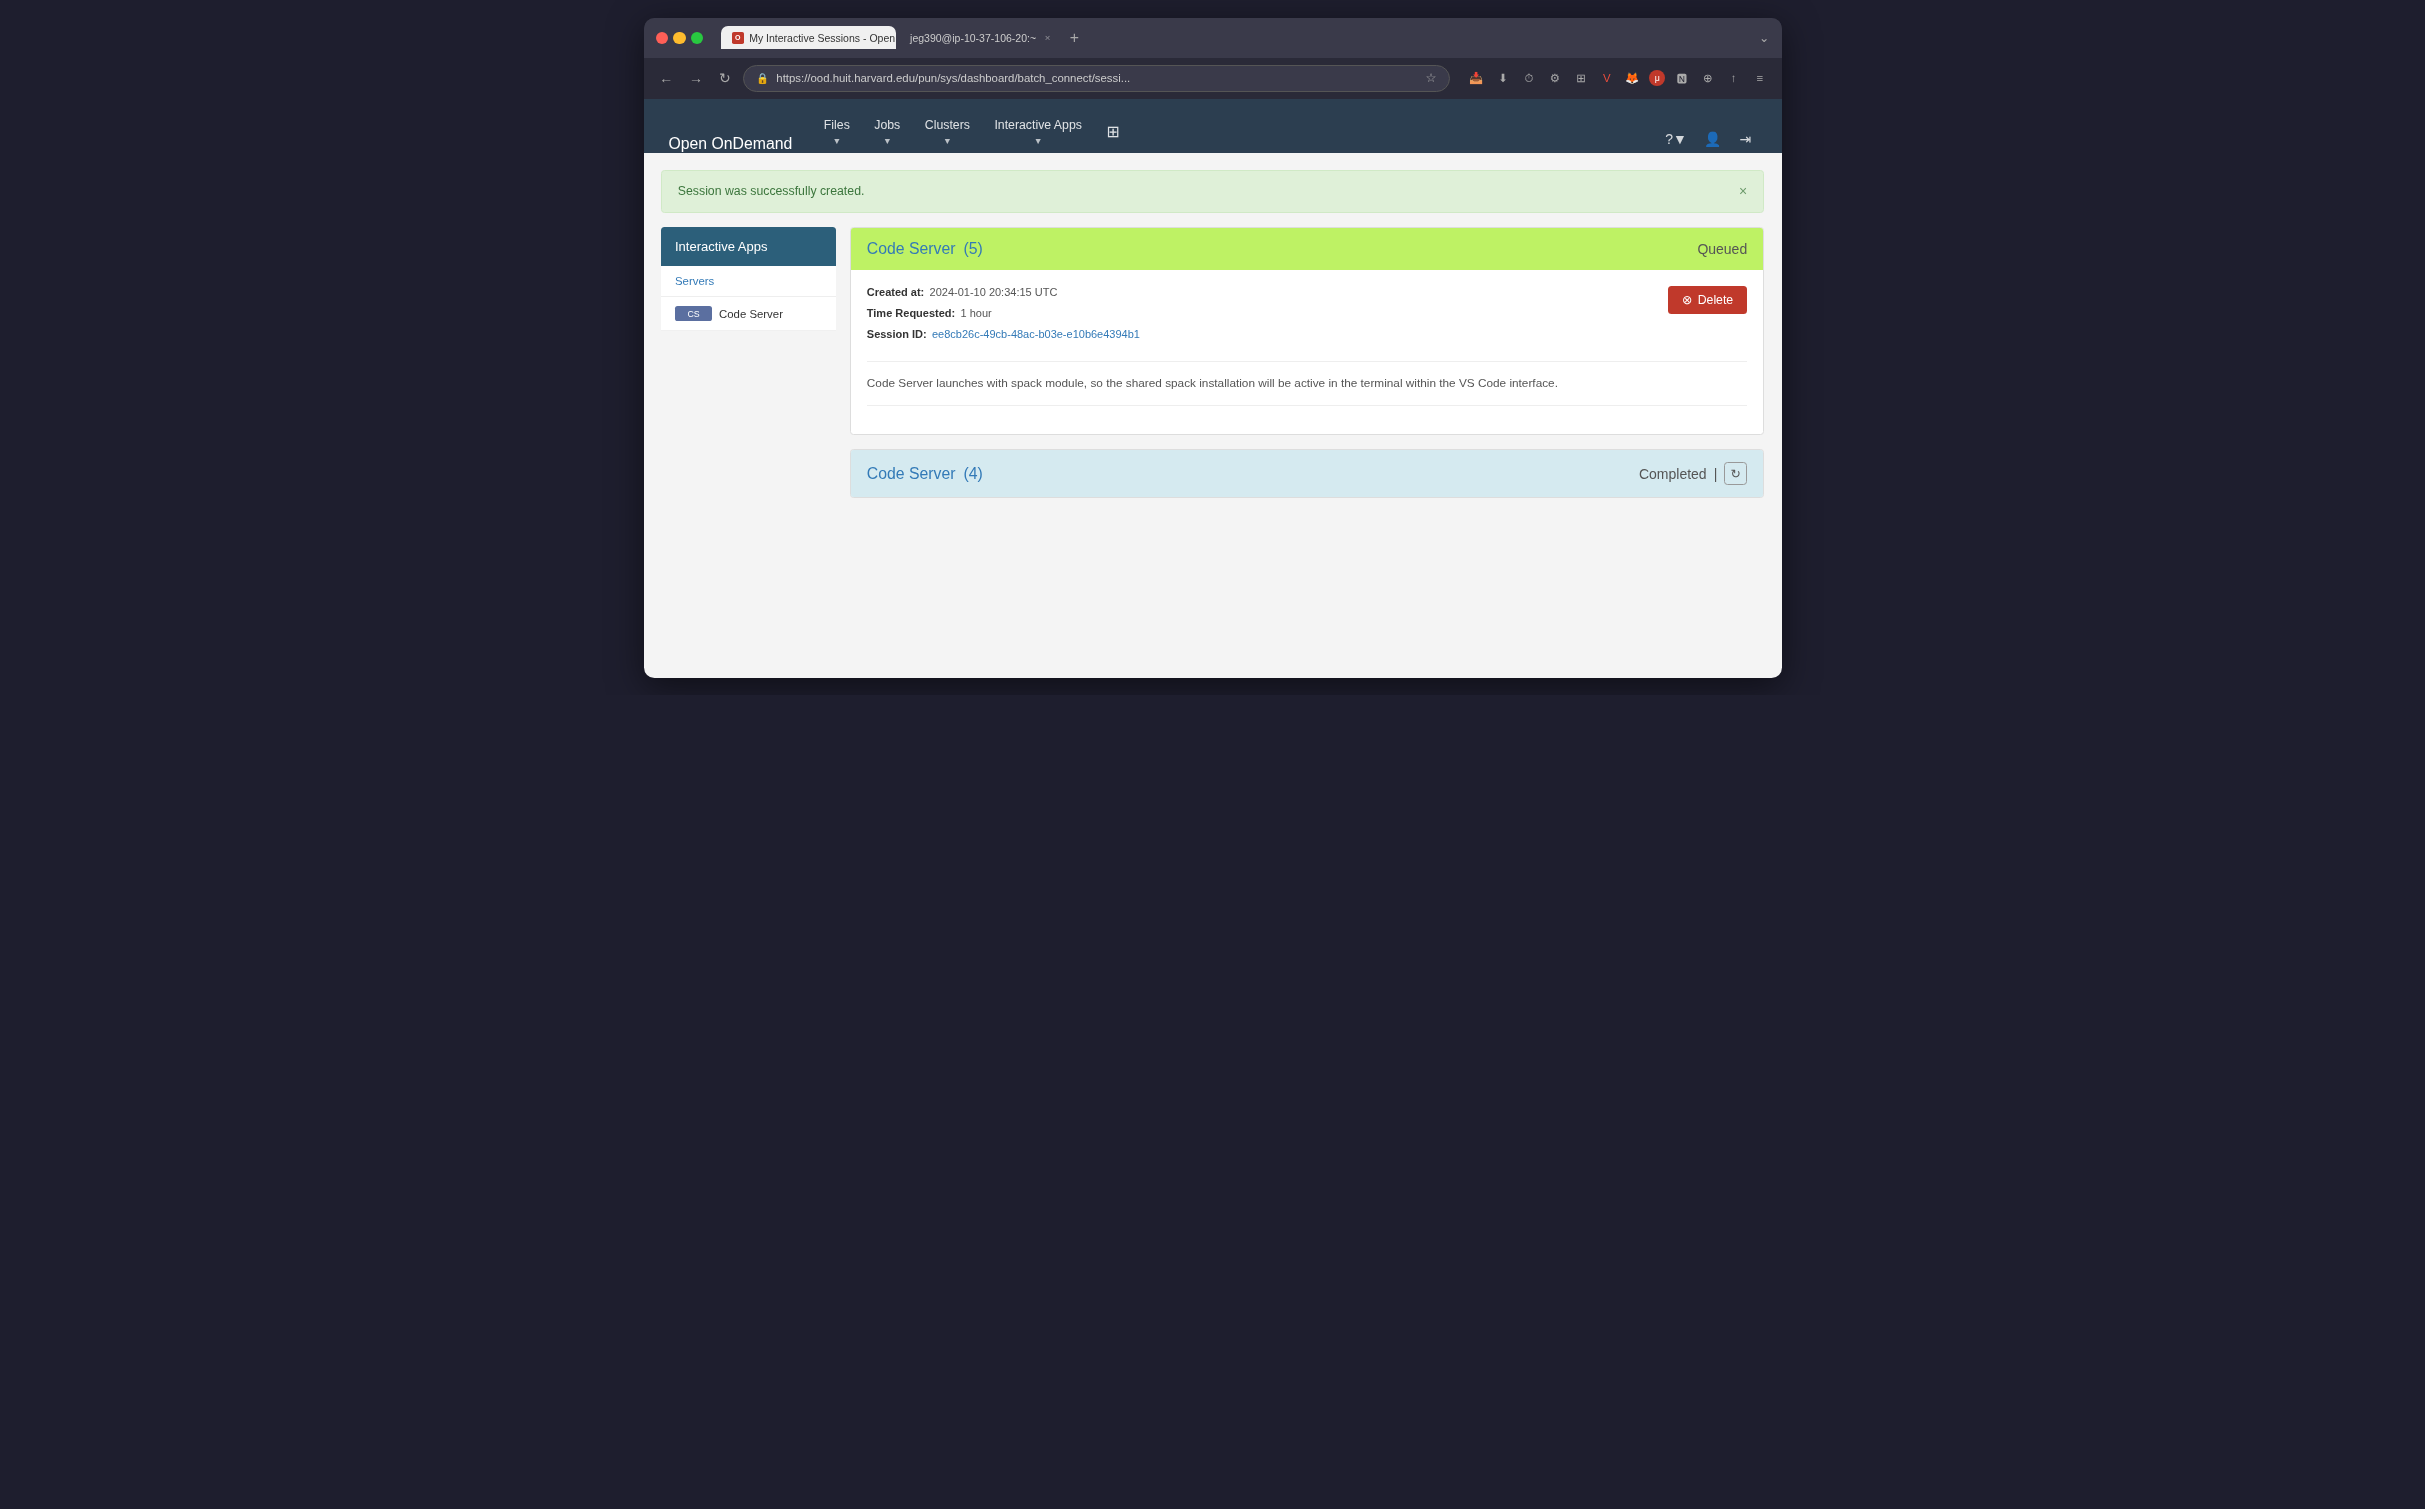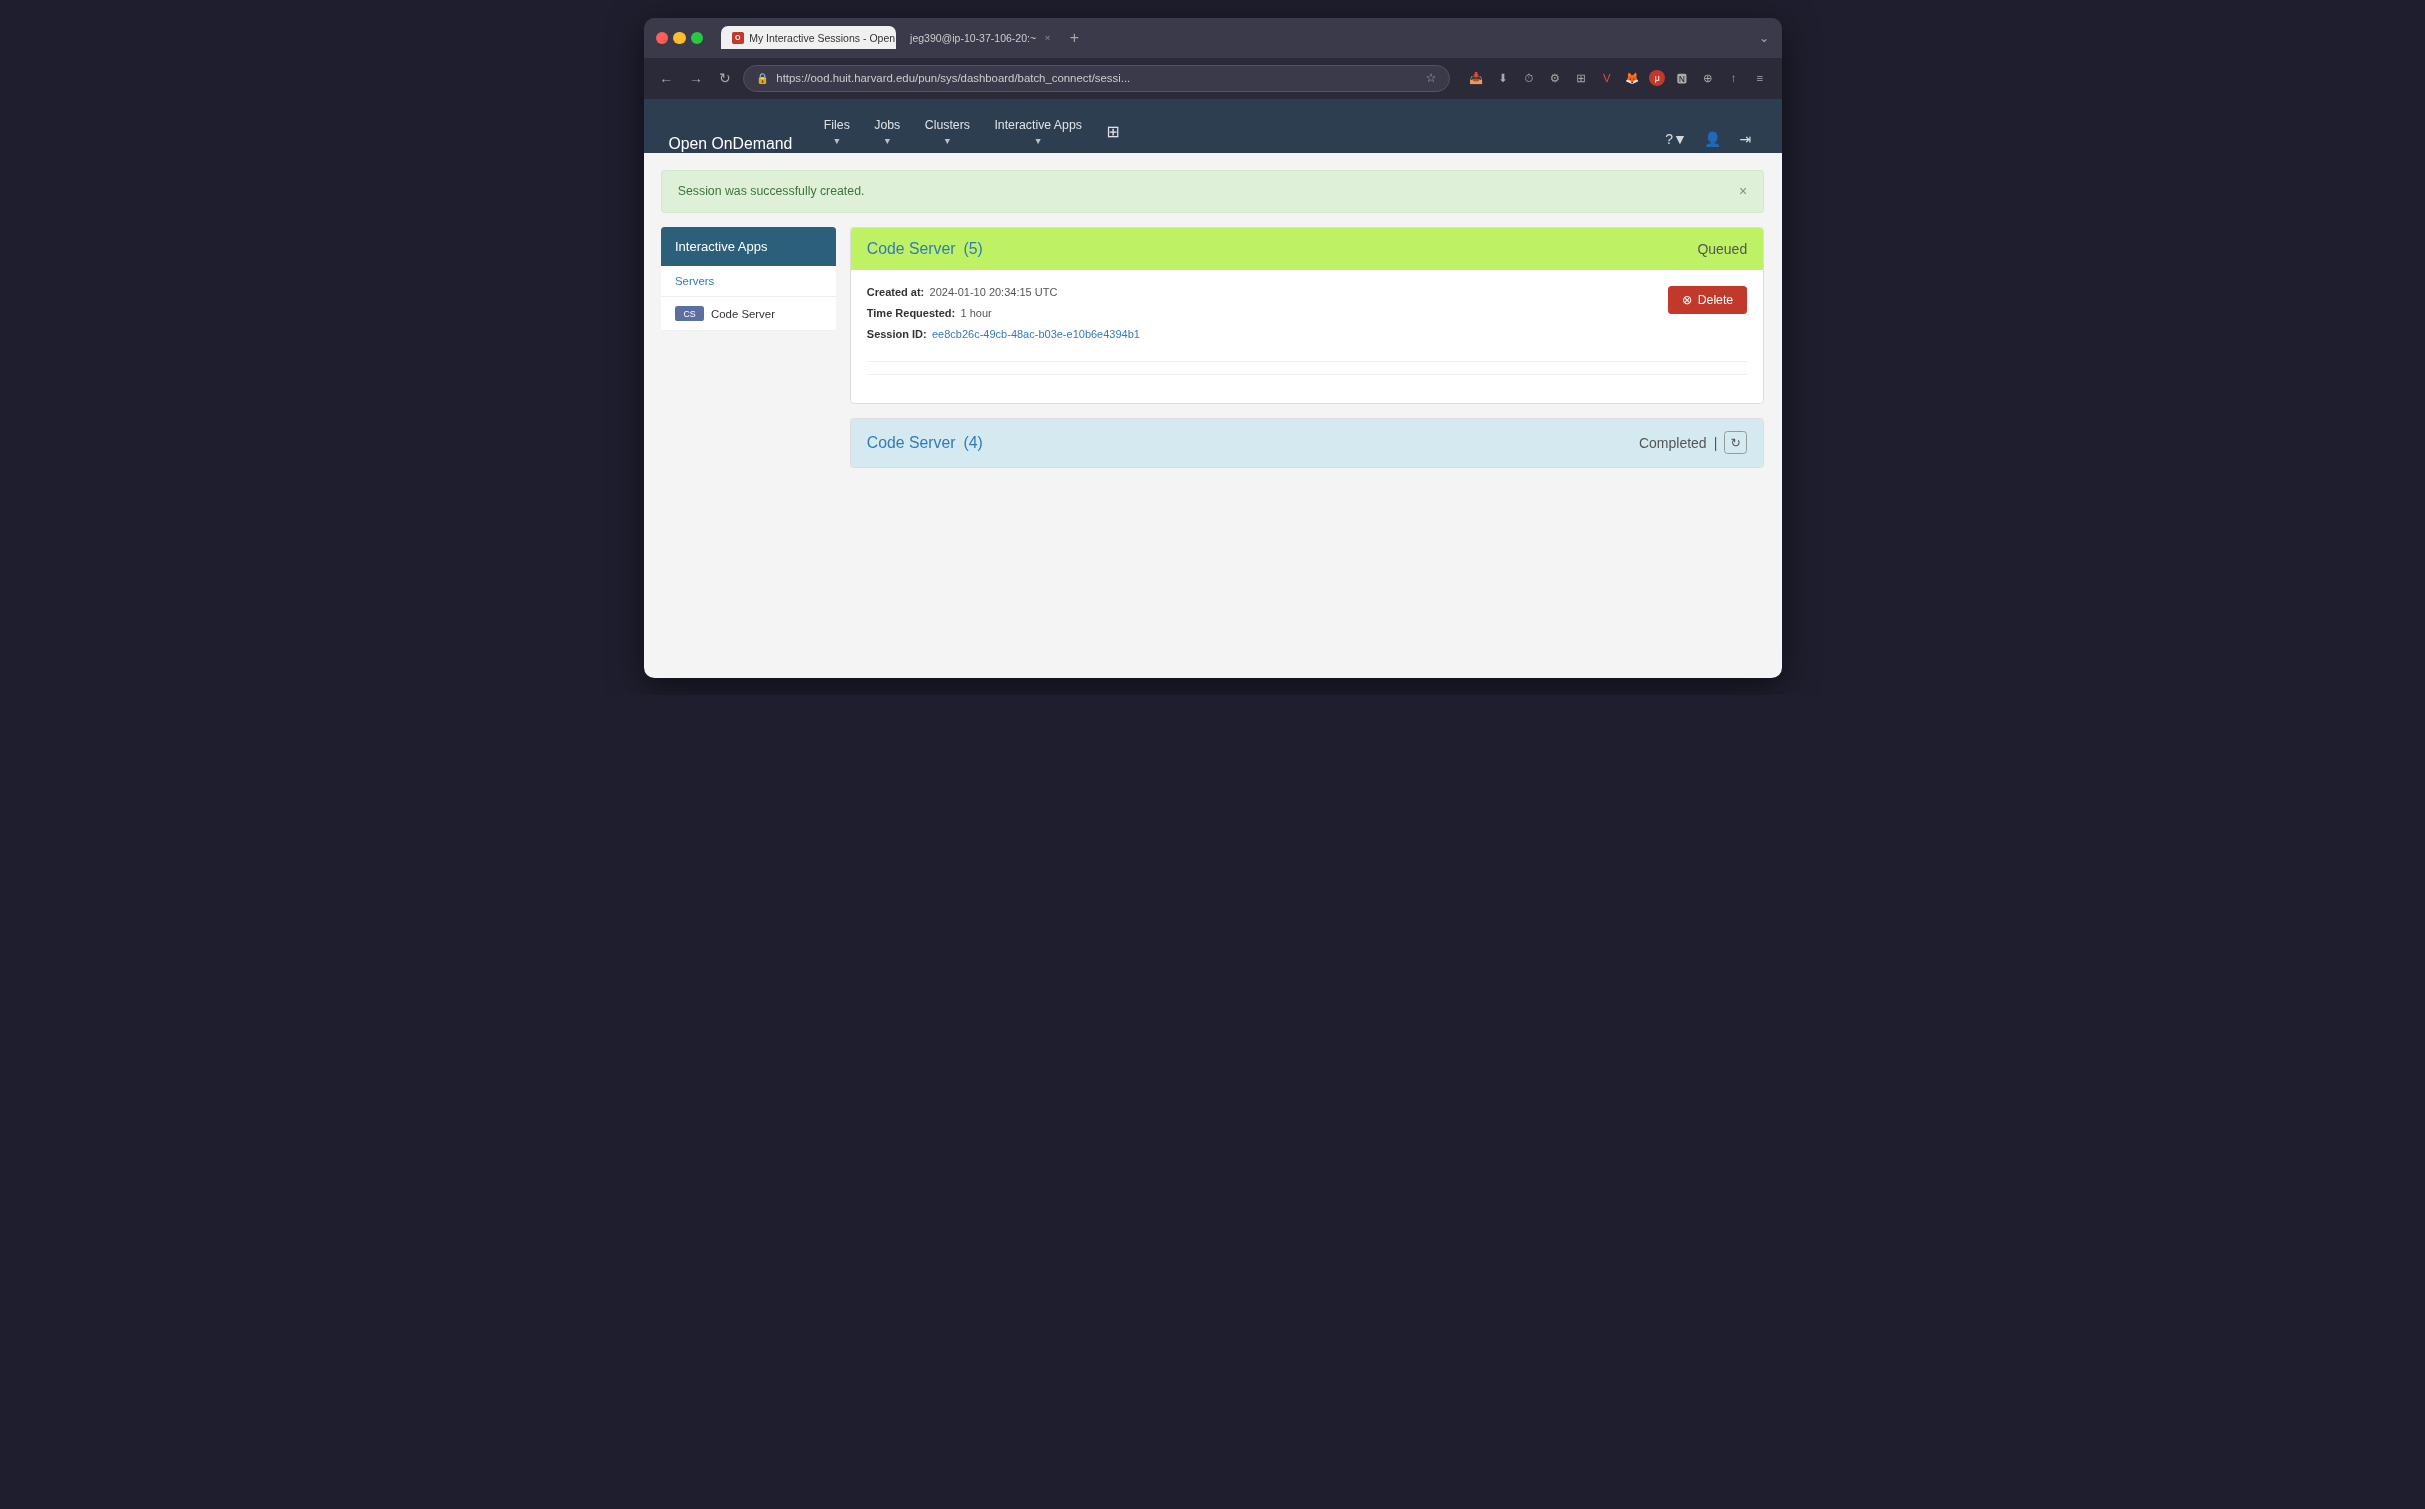--- a/index.html
+++ b/index.html
@@ -265,21 +265,21 @@
       padding: 8.8px 14px;
       font-size: 11.4px;
       color: #333;
       display: flex;
       align-items: center;
       gap: 7px;
       cursor: pointer;
       border-bottom: 0.9px solid #f0f0f0;
     }
     .sidebar-item-icon {
-      width: 29px;
+      width: 37px;
       height: 15.8px;
       background: #5b6fa0;
       border-radius: 2.6px;
       display: flex;
       align-items: center;
       justify-content: center;
       color: white;
       font-size: 8.8px;
       flex-shrink: 0;
     }
@@ -506,20 +506,21 @@
                   <span class="session-field-label">Session ID:</span>
                   <span class="session-field-value link">ee8cb26c-49cb-48ac-b03e-e10b6e4394b1</span>
                 </div>
               </div>
               <button class="delete-btn">
                 <span>⊗</span>
                 <span>Delete</span>
               </button>
             </div>
             <hr class="divider">
+            <p class="session-note">Code Server launches with spack module, so the shared spack installation will be active in the terminal within the VS Code interface.</p>
             <hr class="divider">
           </div>
         </div>
 
         <div class="session-card">
           <div class="session-card-header completed">
             <span class="session-title">
               <span>Code Server</span>
               <span style="margin-left:3.5px;">(4)</span>
             </span>

